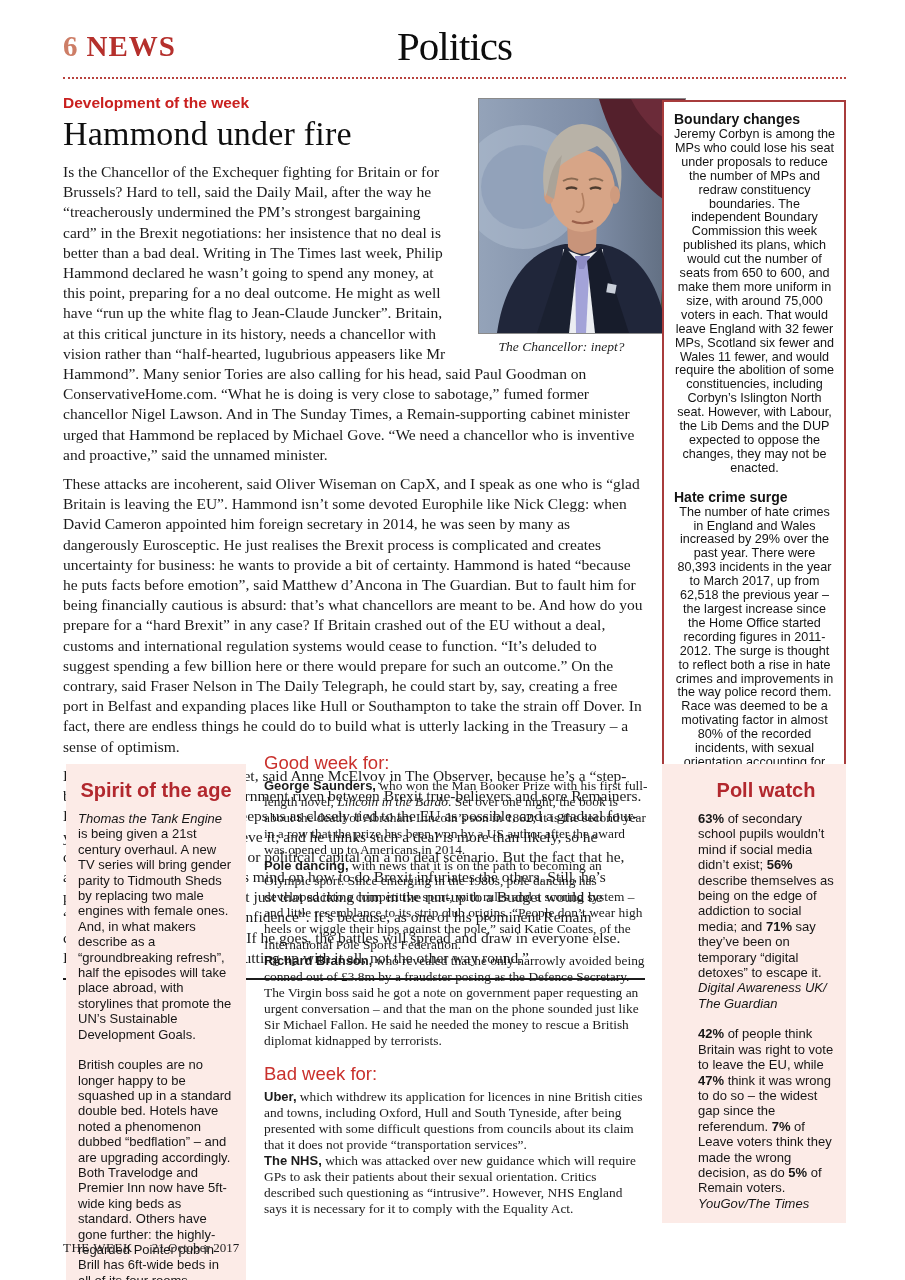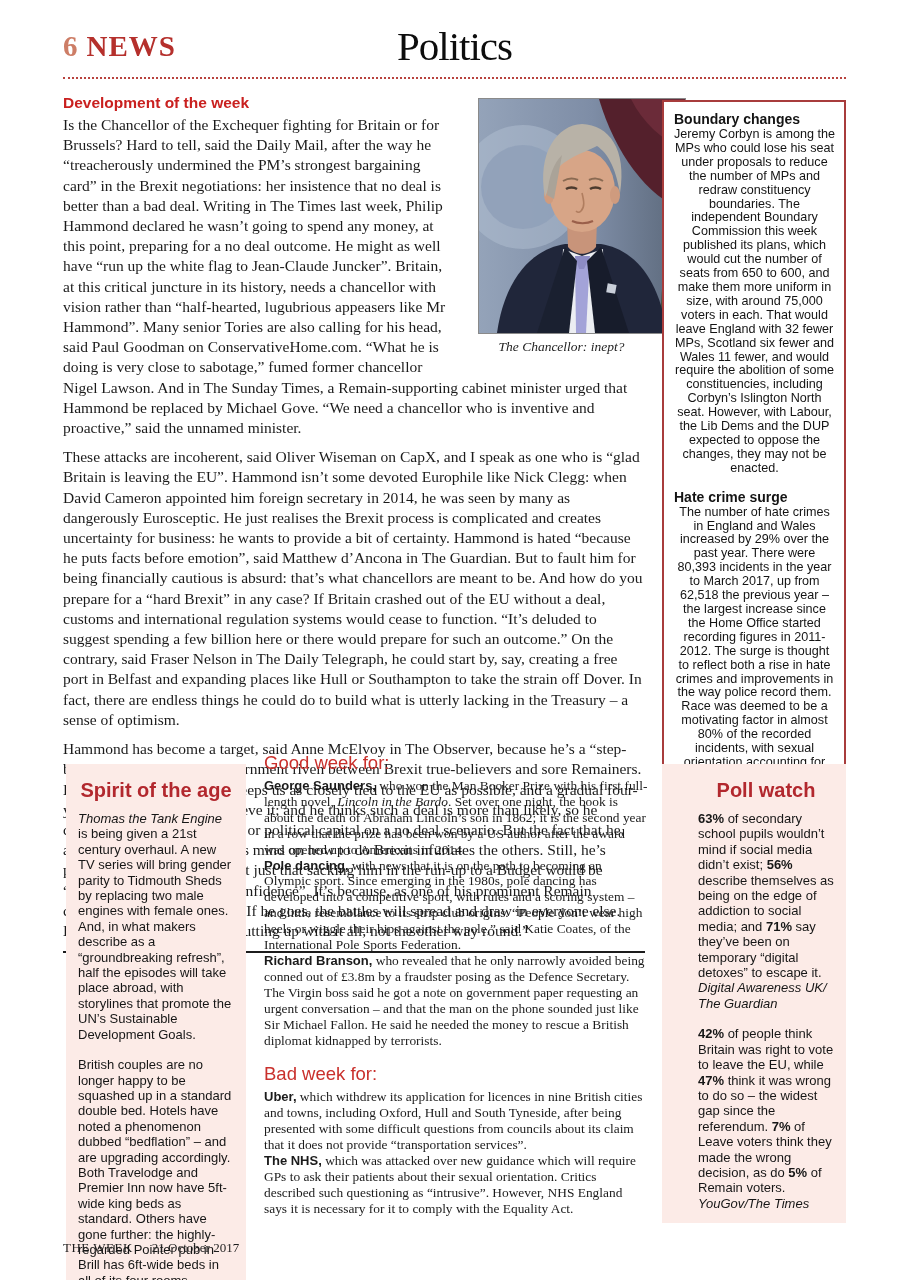--- a/index.html
+++ b/index.html
@@ -103,20 +103,21 @@
           <path d="M87 90 C90 88 95 88 98 90" stroke="#4c3a2e" stroke-width="2.4" fill="none"></path>
           <path d="M111 90 C114 88 119 88 122 90" stroke="#4c3a2e" stroke-width="2.4" fill="none"></path>
           <path d="M103 94 C105 102 106 108 102 112 C100 114 98 113 97 112" stroke="#b07d5f" stroke-width="1.6" fill="none"></path>
           <path d="M93 122 C99 125 108 125 114 122" stroke="#9a5f4a" stroke-width="2" fill="none"></path>
           <rect x="128" y="185" width="9" height="9" fill="#c9cfd9" transform="rotate(10 132 189)"></rect>
         </svg>
       </div>
       <figcaption>The Chancellor: inept?</figcaption>
     </figure>
     <div class="kicker">Development of the week</div>
+    <h2 class="headline">Hammond under fire</h2>
     <p>Is the Chancellor of the Exchequer fighting for Britain or for Brussels? Hard to tell, said the Daily Mail, after the way he “treacherously undermined the PM’s strongest bargaining card” in the Brexit negotiations: her insistence that no deal is better than a bad deal. Writing in The Times last week, Philip Hammond declared he wasn’t going to spend any money, at this point, preparing for a no deal outcome. He might as well have “run up the white flag to Jean-Claude Juncker”. Britain, at this critical juncture in its history, needs a chancellor with vision rather than “half-hearted, lugubrious appeasers like Mr Hammond”. Many senior Tories are also calling for his head, said Paul Goodman on ConservativeHome.com. “What he is doing is very close to sabotage,” fumed former chancellor Nigel Lawson. And in The Sunday Times, a Remain-supporting cabinet minister urged that Hammond be replaced by Michael Gove. “We need a chancellor who is inventive and proactive,” said the unnamed minister.</p>
     <p>These attacks are incoherent, said Oliver Wiseman on CapX, and I speak as one who is “glad Britain is leaving the EU”. Hammond isn’t some devoted Europhile like Nick Clegg: when David Cameron appointed him foreign secretary in 2014, he was seen by many as dangerously Eurosceptic. He just realises the Brexit process is complicated and creates uncertainty for business: he wants to provide a bit of certainty. Hammond is hated “because he puts facts before emotion”, said Matthew d’Ancona in The Guardian. But to fault him for being financially cautious is absurd: that’s what chancellors are meant to be. And how do you prepare for a “hard Brexit” in any case? If Britain crashed out of the EU without a deal, customs and international regulation systems would cease to function. “It’s deluded to suggest spending a few billion here or there would prepare for such an outcome.” On the contrary, said Fraser Nelson in The Daily Telegraph, he could start by, say, creating a free port in Belfast and expanding places like Hull or Southampton to take the strain off Dover. In fact, there are endless things he could do to build what is utterly lacking in the Treasury – a sense of optimism.</p>
     <p>Hammond has become a target, said Anne McElvoy in The Observer, because he’s a “step-by-step technocrat” in a government riven between Brexit true-believers and sore Remainers. He wants a soft Brexit that keeps us as closely tied to the EU as possible, and a gradual four-year transition period to achieve it; and he thinks such a deal is more than likely, so he doesn’t want to waste money or political capital on a no deal scenario. But the fact that he, almost alone, has made up his mind on how to do Brexit infuriates the others. Still, he’s probably safe for now. It’s not just that sacking him in the run-up to a Budget would be “another dent to economic confidence”. It’s because, as one of his prominent Remain colleagues explained to me: “If he goes, the battles will spread and draw in everyone else. He’s doing TM a favour by putting up with it all, not the other way round.”</p>
     <hr class="article-rule">
   </main>
 
   <aside class="news-box">
     <div class="brief">
       <h3>Boundary changes</h3>
       <p>Jeremy Corbyn is among the MPs who could lose his seat under proposals to reduce the number of MPs and redraw constituency boundaries. The independent Boundary Commission this week published its plans, which would cut the number of seats from 650 to 600, and make them more uniform in size, with around 75,000 voters in each. That would leave England with 32 fewer MPs, Scotland six fewer and Wales 11 fewer, and would require the abolition of some constituencies, including Corbyn’s Islington North seat. However, with Labour, the Lib Dems and the DUP expected to oppose the changes, they may not be enacted.</p>

